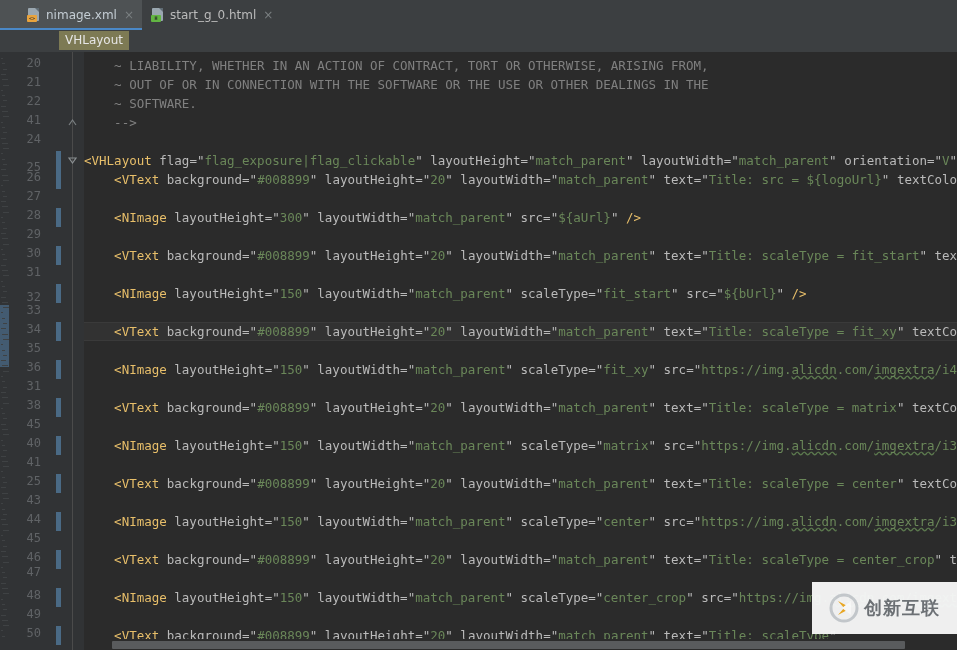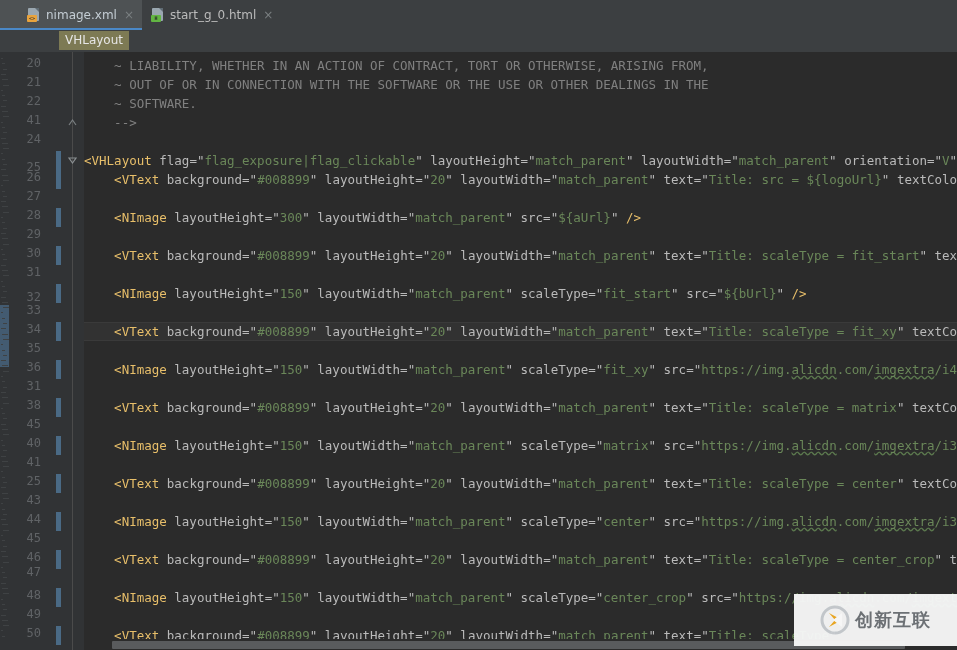--- a/index.html
+++ b/index.html
@@ -255,22 +255,22 @@
     position: absolute;
     left: 28px; top: 2px;
     width: 793px; height: 8px;
     background: #595b5d;
     border-radius: 1px;
   }
 
   
   #watermark {
     position: absolute;
-    right: 0; bottom: 4px;
-    width: 163px; height: 52px;
+    right: 0; bottom: 16px;
+    width: 145px; height: 52px;
     background: #f7f8f8;
     display: flex;
     align-items: center;
     justify-content: center;
     gap: 5px;
     opacity: .96;
   }
   #wm-mark {
     width: 30px; height: 30px;
     position: relative;

